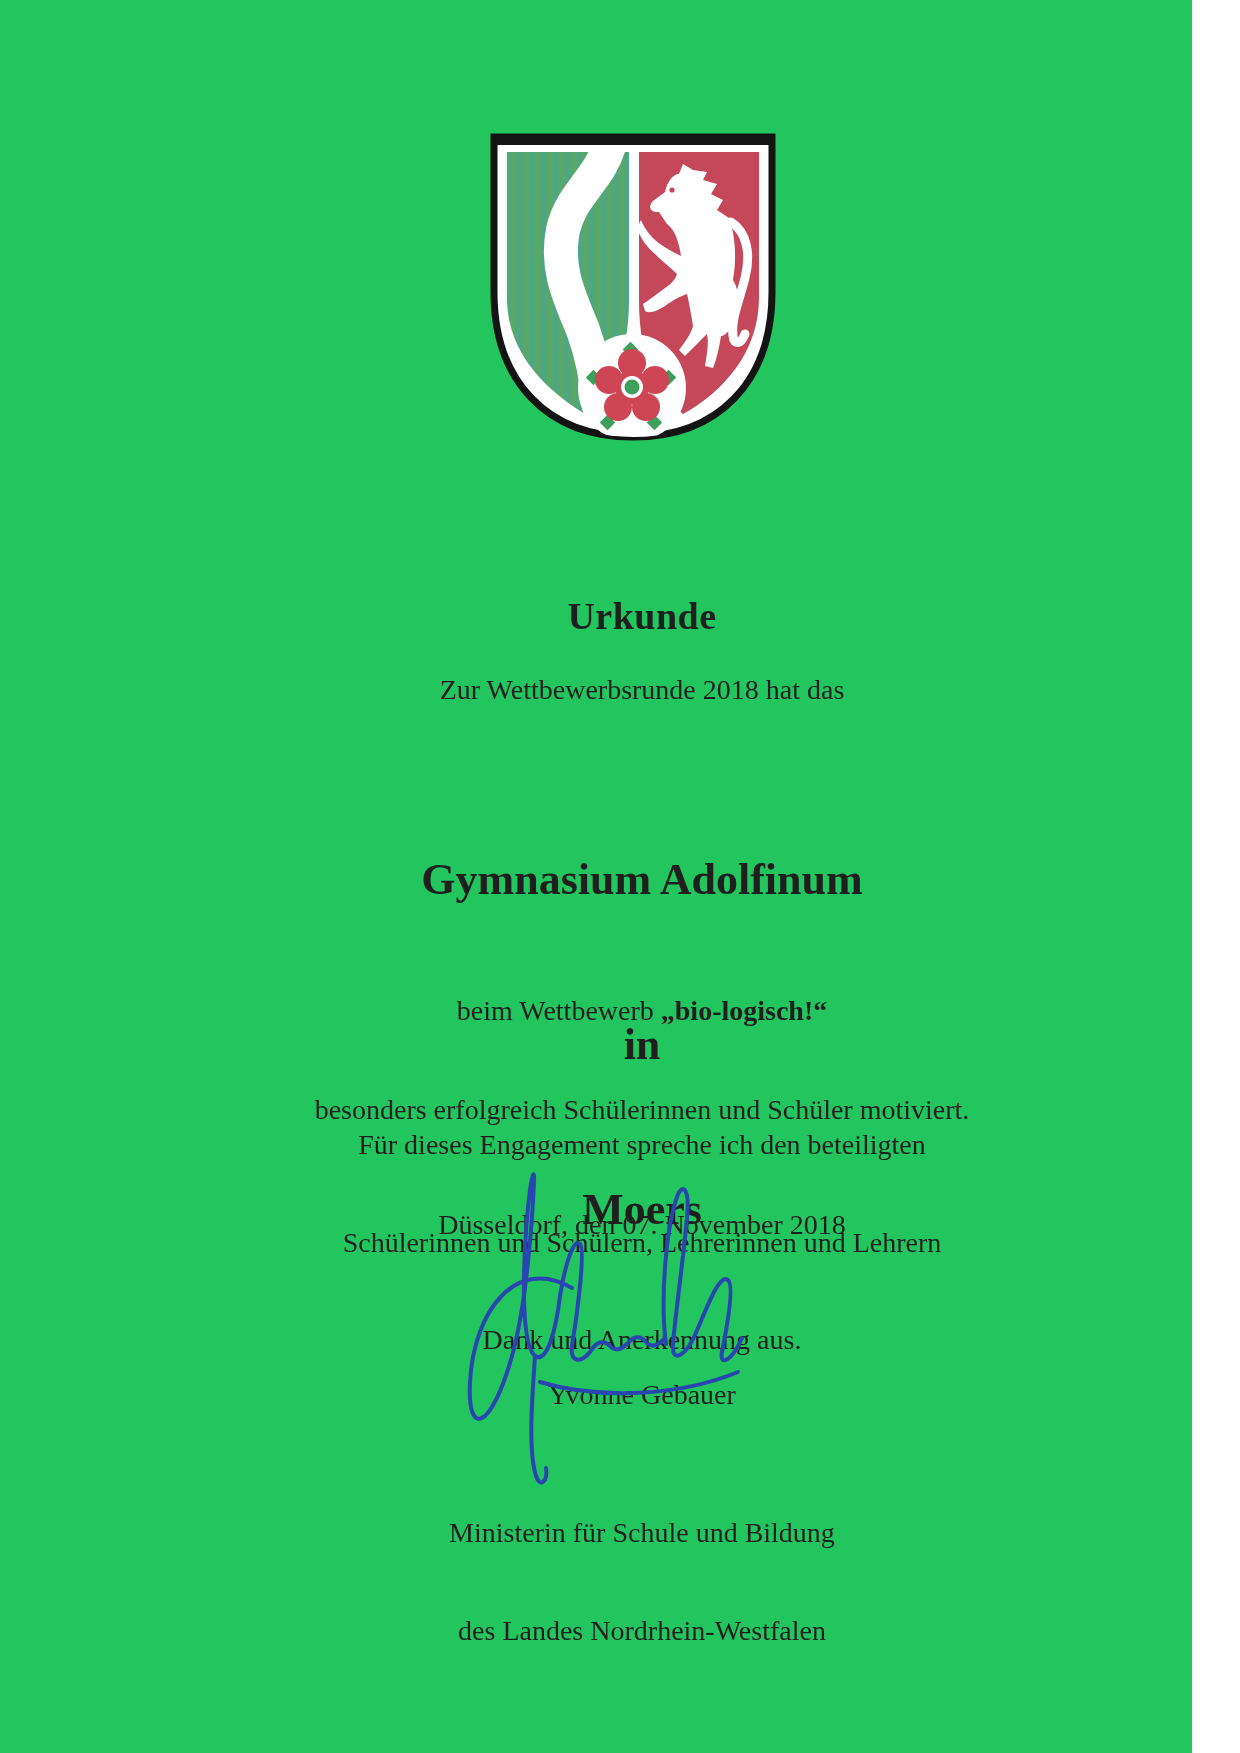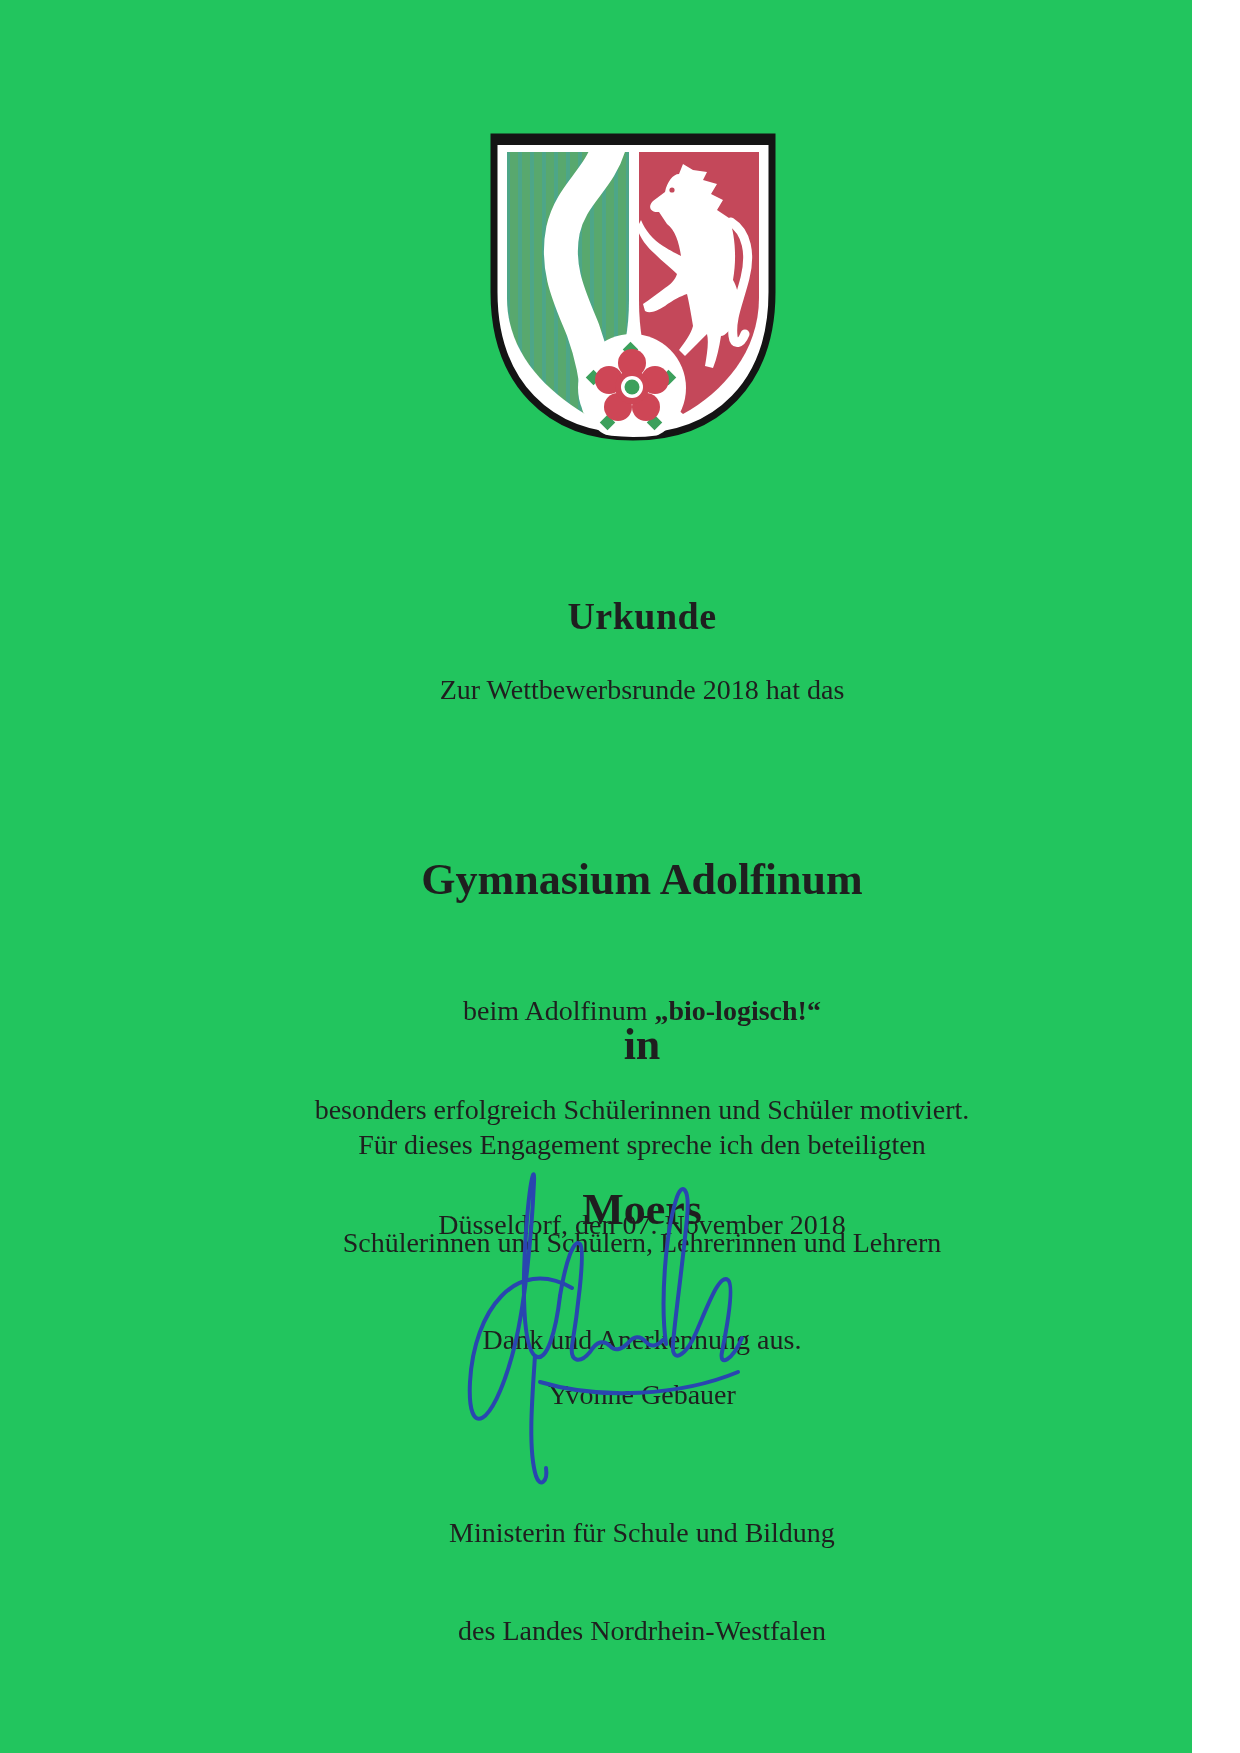--- a/index.html
+++ b/index.html
@@ -127,21 +127,21 @@
 
   <div class="centerline intro">Zur Wettbewerbsrunde 2018 hat das</div>
 
   <div class="centerline nameblock">
     <div>Gymnasium Adolfinum</div>
     <div>in</div>
     <div>Moers</div>
   </div>
 
   <div class="centerline compblock">
-    <div><span>beim Adolfinum </span><span class="bold">„bio-logisch!“</span></div>
+    <div><span>beim Wettbewerb </span><span class="bold">„bio-logisch!“</span></div>
     <div>besonders erfolgreich Schülerinnen und Schüler motiviert.</div>
   </div>
 
   <div class="centerline appreciate">
     <div>Für dieses Engagement spreche ich den beteiligten</div>
     <div>Schülerinnen und Schülern, Lehrerinnen und Lehrern</div>
     <div>Dank und Anerkennung aus.</div>
   </div>
 
   <div class="centerline dateline">Düsseldorf, den 07. November 2018</div>

